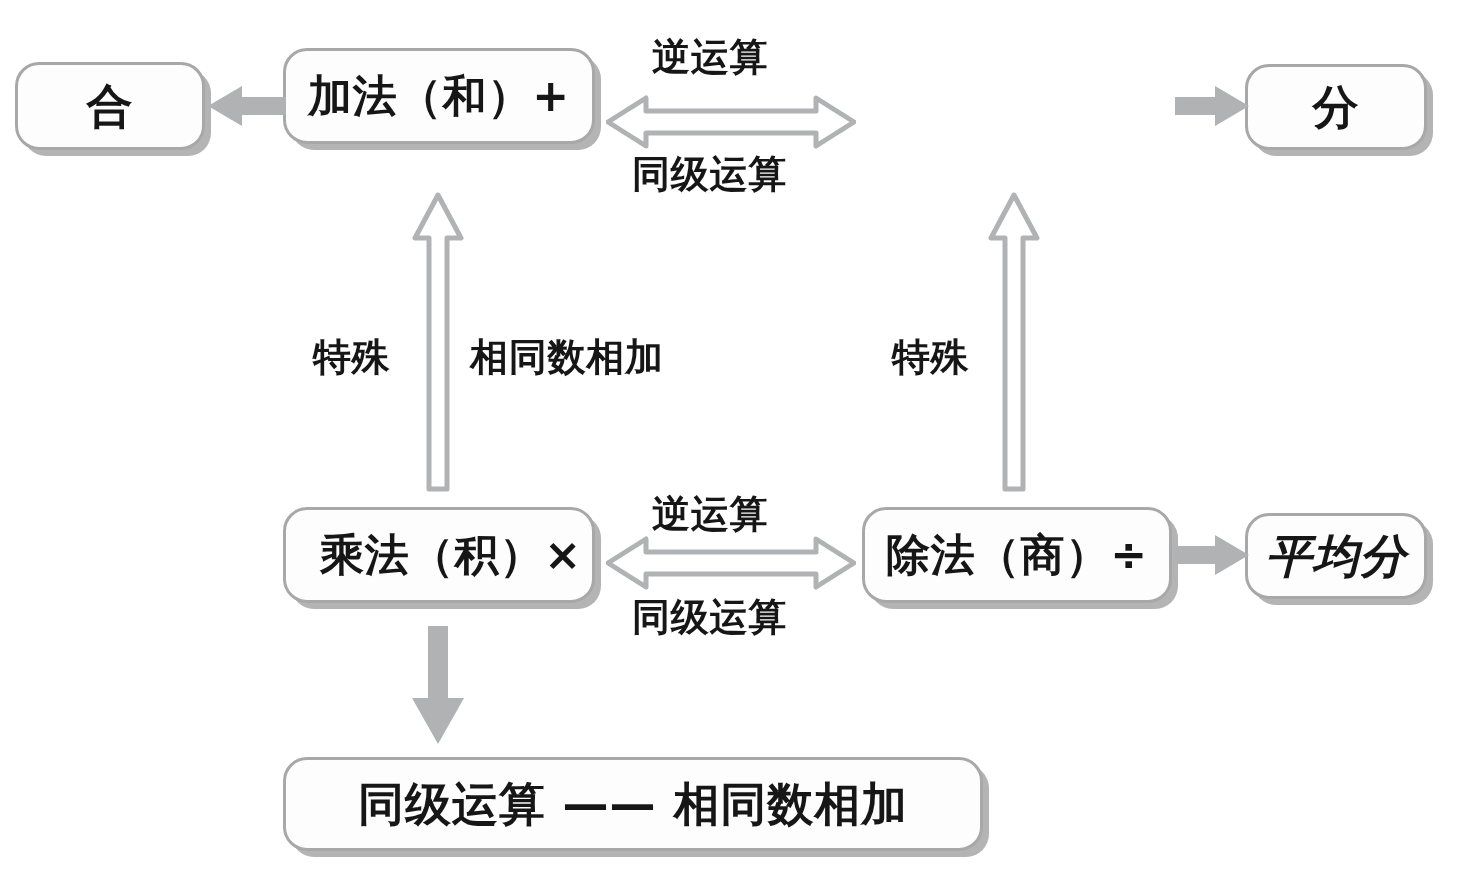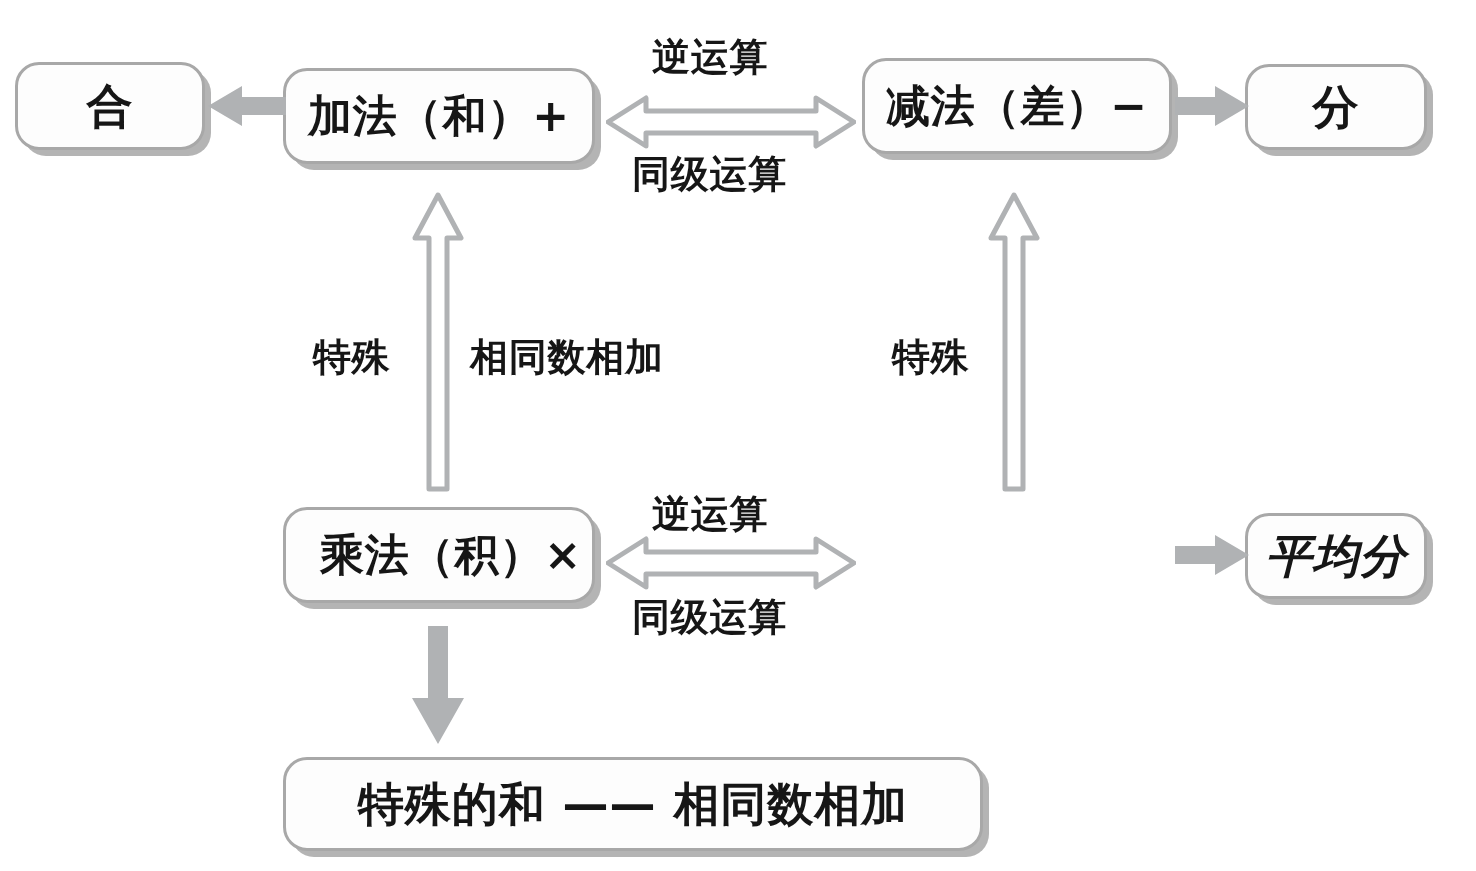--- a/index.html
+++ b/index.html
@@ -33,21 +33,21 @@
   .node .label {
     font-weight: bold;
     color: #161616;
     white-space: nowrap;
     letter-spacing: 0.02em;
     line-height: 1;
   }
 
   
   #node-he      { left: 15px;   top: 62px;  width: 190px; height: 88px; }
-  #node-add     { left: 283px;  top: 68px;  width: 312px; height: 96px; }
+  #node-add     { left: 283px;  top: 48px;  width: 312px; height: 96px; }
   #node-sub     { left: 862px;  top: 58px;  width: 310px; height: 96px; }
   #node-fen     { left: 1245px; top: 64px;  width: 182px; height: 86px; }
 
   #node-mul     { left: 283px;  top: 507px; width: 312px; height: 96px; padding-left: 24px; }
   #node-div     { left: 862px;  top: 507px; width: 310px; height: 96px; }
   #node-avg     { left: 1245px; top: 513px; width: 182px; height: 86px; font-style: italic; }
 
   #node-bottom  { left: 283px;  top: 757px; width: 700px; height: 94px; }
 
   .fs-44 { font-size: 44px; }
@@ -95,39 +95,39 @@
 <div id="stage">
 
   <div class="node" id="node-he">
     <span class="label fs-46">合</span>
   </div>
 
   <div class="node" id="node-add">
     <span class="label fs-44">加法（和）+</span>
   </div>
 
-  <div class="node" id="node-sub">
-    <span class="label fs-44">减法（差）−</span>
-  </div>
 
   <div class="node" id="node-fen">
     <span class="label fs-46">分</span>
   </div>
 
   <div class="node" id="node-mul">
     <span class="label fs-44">乘法（积）×</span>
   </div>
 
+  <div class="node" id="node-div">
+    <span class="label fs-44">除法（商）÷</span>
+  </div>
 
   <div class="node" id="node-avg">
     <span class="label fs-46">平均分</span>
   </div>
 
   <div class="node" id="node-bottom">
-    <span class="label fs-46">特殊的和 —— 相同数相加</span>
+    <span class="label fs-46">同级运算 —— 相同数相加</span>
   </div>
 
   <svg class="arrow-solid" id="arrow-add-he" viewBox="0 0 78 44">
     <polygon points="0,22 34,2 34,13 78,13 78,31 34,31 34,42" fill="#b0b2b4"></polygon>
   </svg>
 
   <svg class="arrow-solid" id="arrow-sub-fen" viewBox="0 0 74 44">
     <polygon points="74,22 40,2 40,13 0,13 0,31 40,31 40,42" fill="#b0b2b4"></polygon>
   </svg>
 

